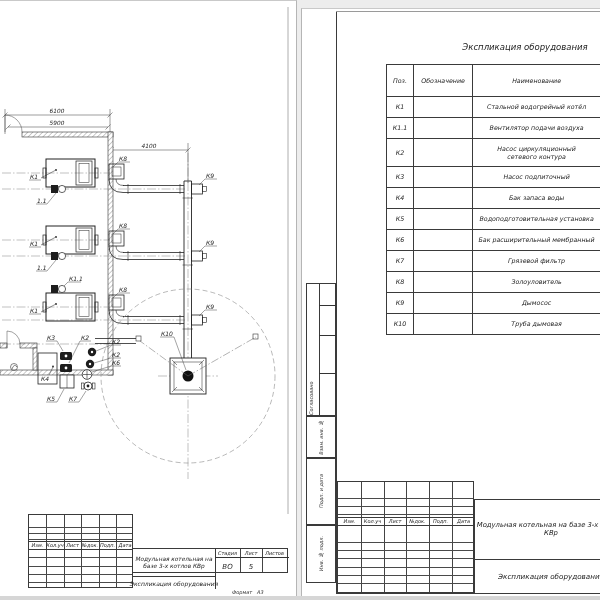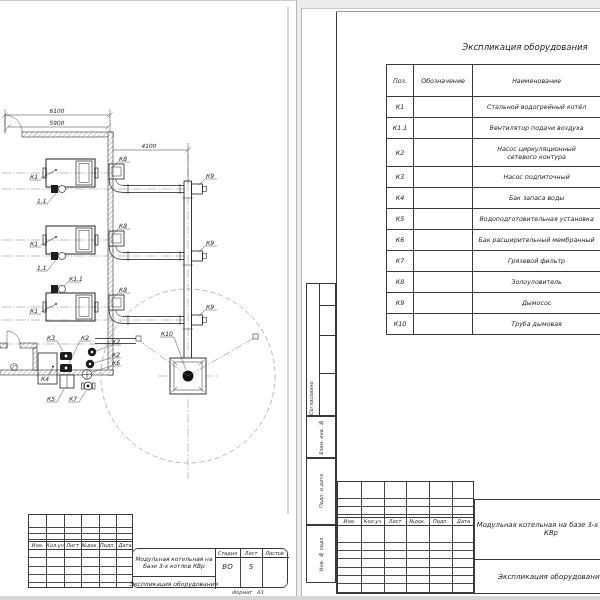--- a/index.html
+++ b/index.html
@@ -309,21 +309,21 @@
       <div class="hdr-row" style="top:26px;height:9px;"></div>
       <span class="hl-cell" style="left:0;width:17px;top:26px;">Изм.</span>
       <span class="hl-cell" style="left:17px;width:18px;top:26px;">Кол.уч</span>
       <span class="hl-cell" style="left:35px;width:17px;top:26px;">Лист</span>
       <span class="hl-cell" style="left:52px;width:18px;top:26px;">№док.</span>
       <span class="hl-cell" style="left:70px;width:17px;top:26px;">Подп.</span>
       <span class="hl-cell" style="left:87px;width:18px;top:26px;">Дата</span>
       <div class="rows-b" style="top:35px;height:39px;"></div>
     </div>
 
-    <div class="tb-box" style="left:132px;top:547px;width:156px;height:40px;background:#fff;border-radius:6px;">
+    <div class="tb-box" style="left:132px;top:547px;width:156px;height:25px;background:#fff;">
       <div class="cell-center" style="position:absolute;left:0;top:0;width:82px;height:27px;border-right:1px solid #3a3a3a;border-bottom:1px solid #3a3a3a;font-size:5.8px;font-style:italic;line-height:1.2;">
         <span>Модульная котельная на базе 3-х котлов КВр</span>
       </div>
       <div class="cell-center" style="position:absolute;left:0;top:28px;width:82px;height:12px;border-right:1px solid #3a3a3a;font-size:6px;font-style:italic;white-space:nowrap;">
         <span>Экспликация оборудования</span>
       </div>
       <div class="vl" style="left:107px;"></div>
       <div class="vl" style="left:129px;"></div>
       <div class="ln" style="left:82px;top:8px;width:74px;height:1px;"></div>
       <span class="hl-cell" style="left:82px;width:25px;top:0;">Стадия</span>

